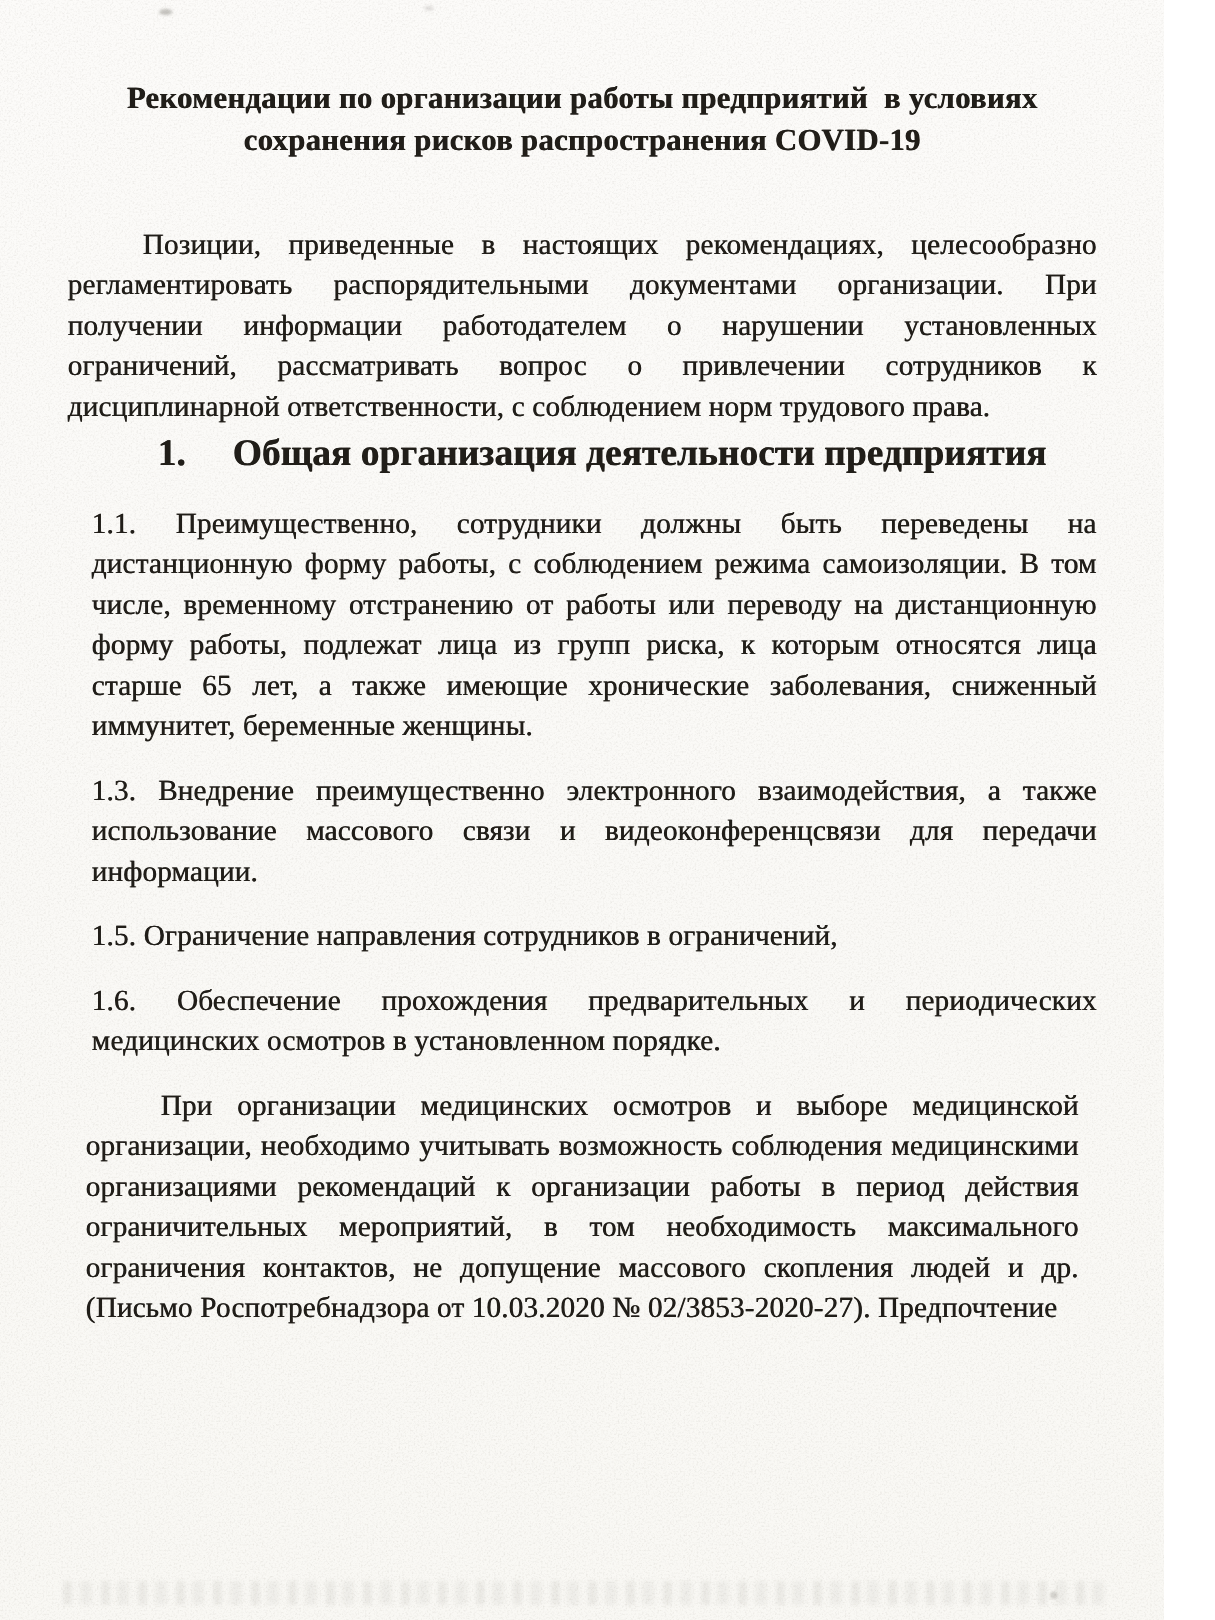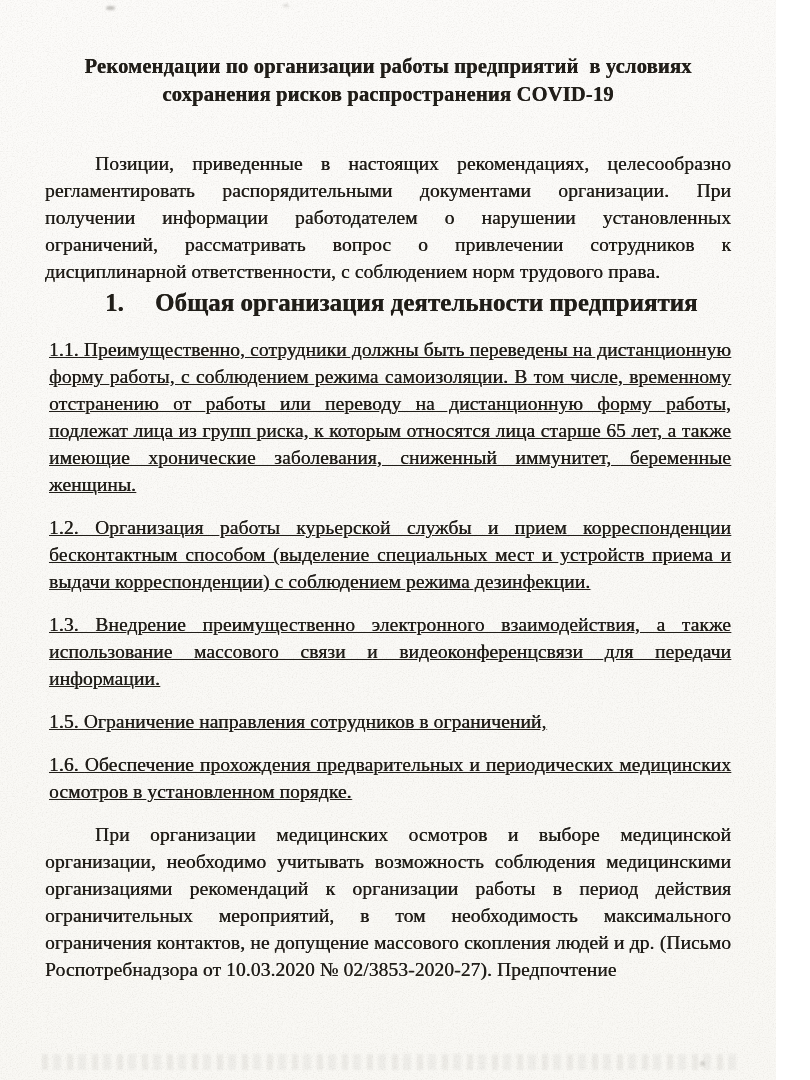--- a/index.html
+++ b/index.html
@@ -43,22 +43,22 @@
   }
   .intro { text-indent: 50px; margin-bottom: 4px; margin-top: 42px; }
   .section-heading {
     font-weight: bold;
     font-size: 25px;
     line-height: 27px;
     padding-left: 60px;
     margin: 0 0 20px 0;
   }
   .section-heading .num { display: inline-block; width: 50px; }
-  .clause { margin: 0 0 16px 4px; text-decoration: underline; }
-  .closing { text-indent: 50px; margin: 0; }
+  .clause { margin: 0 0 16px 16px; }
+  .closing { text-indent: 50px; margin: 12px; }
 
   
   .scan-noise {
     position: absolute; inset: 0;
     width: 810px; height: 1080px;
     opacity: 0.45;
     mix-blend-mode: multiply;
     pointer-events: none;
     z-index: 2;
   }
@@ -90,21 +90,20 @@
   <div class="content">
 
     <h1 class="doc-title">Рекомендации по организации работы предприятий  в условиях сохранения рисков распространения COVID-19</h1>
 
     <p class="para intro">Позиции, приведенные в настоящих рекомендациях, целесообразно регламентировать распорядительными документами организации. При получении информации работодателем о нарушении установленных ограничений, рассматривать вопрос о привлечении сотрудников к дисциплинарной ответственности, с соблюдением норм трудового права.</p>
 
     <p class="section-heading"><span class="num">1.</span><span>Общая организация деятельности предприятия</span></p>
 
     <p class="para clause"><span class="num">1.1.</span> <span>Преимущественно, сотрудники должны быть переведены на дистанционную форму работы, с соблюдением режима самоизоляции. В том числе, временному отстранению от работы или переводу на дистанционную форму работы, подлежат лица из групп риска, к которым относятся лица старше 65 лет, а также имеющие хронические заболевания, сниженный иммунитет, беременные женщины.</span></p>
 
-    <p class="para clause"><span class="num">1.2.</span> <span>Организация работы курьерской службы и прием корреспонденции бесконтактным способом (выделение специальных мест и устройств приема и выдачи корреспонденции) с соблюдением режима дезинфекции.</span></p>
 
     <p class="para clause"><span class="num">1.3.</span> <span>Внедрение преимущественно электронного взаимодействия, а также использование массового связи и видеоконференцсвязи для передачи информации.</span></p>
 
 
     <p class="para clause"><span class="num">1.5.</span> <span>Ограничение направления сотрудников в ограничений,</span></p>
 
     <p class="para clause"><span class="num">1.6.</span> <span>Обеспечение прохождения предварительных и периодических медицинских осмотров в установленном порядке.</span></p>
 
     <p class="para closing">При организации медицинских осмотров и выборе медицинской организации, необходимо учитывать возможность соблюдения медицинскими организациями рекомендаций к организации работы в период действия ограничительных мероприятий, в том необходимость максимального ограничения контактов, не допущение массового скопления людей и др. (Письмо Роспотребнадзора от 10.03.2020 № 02/3853-2020-27). Предпочтение</p>
 

